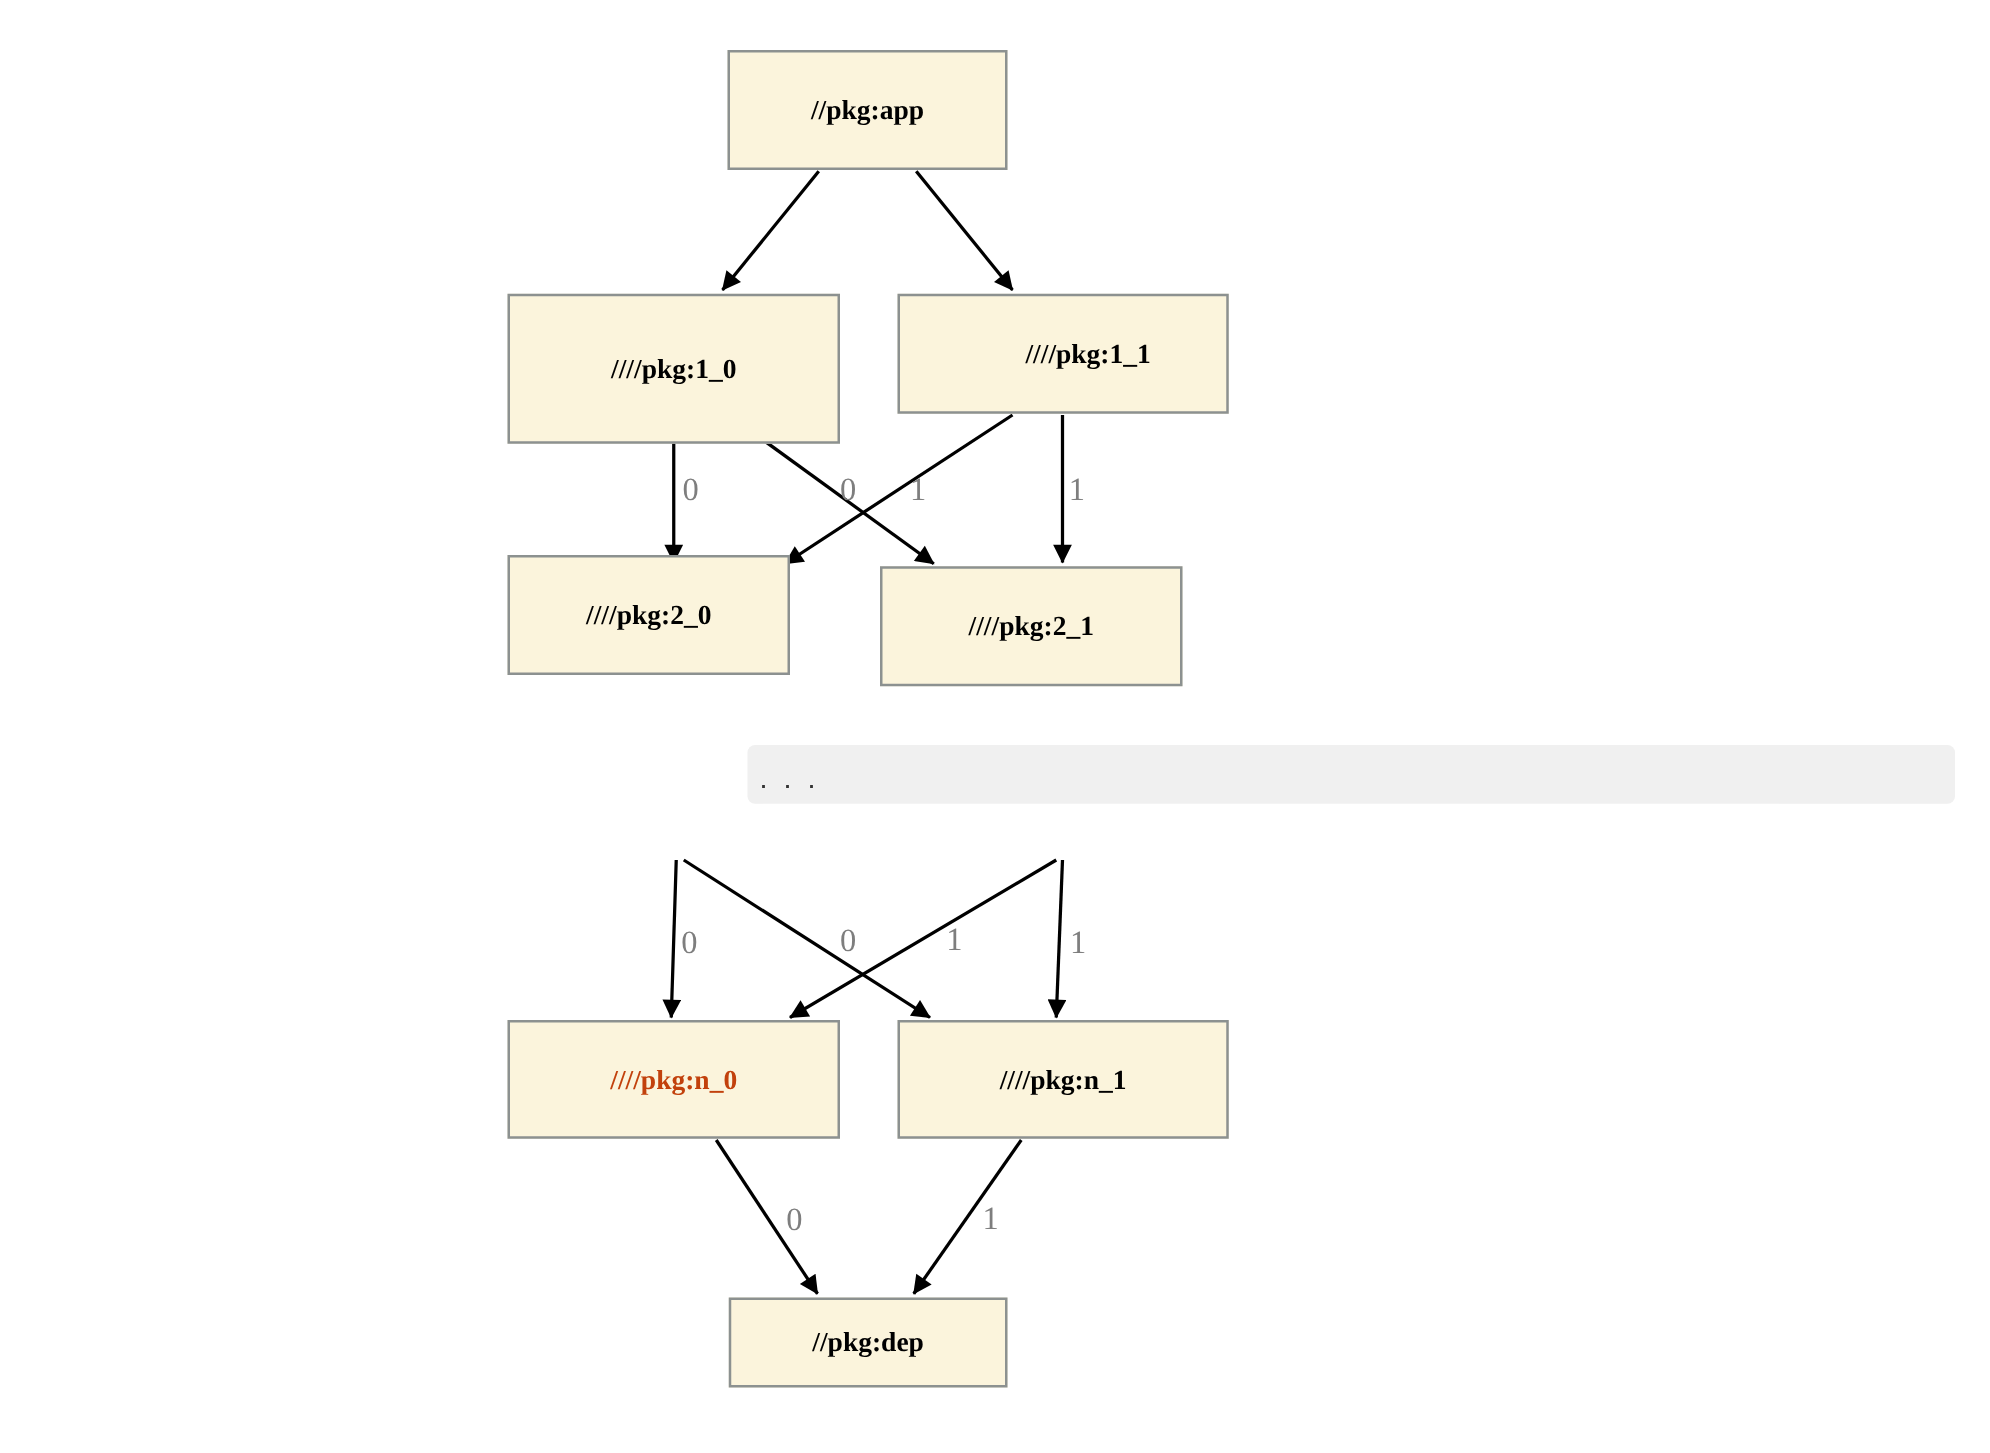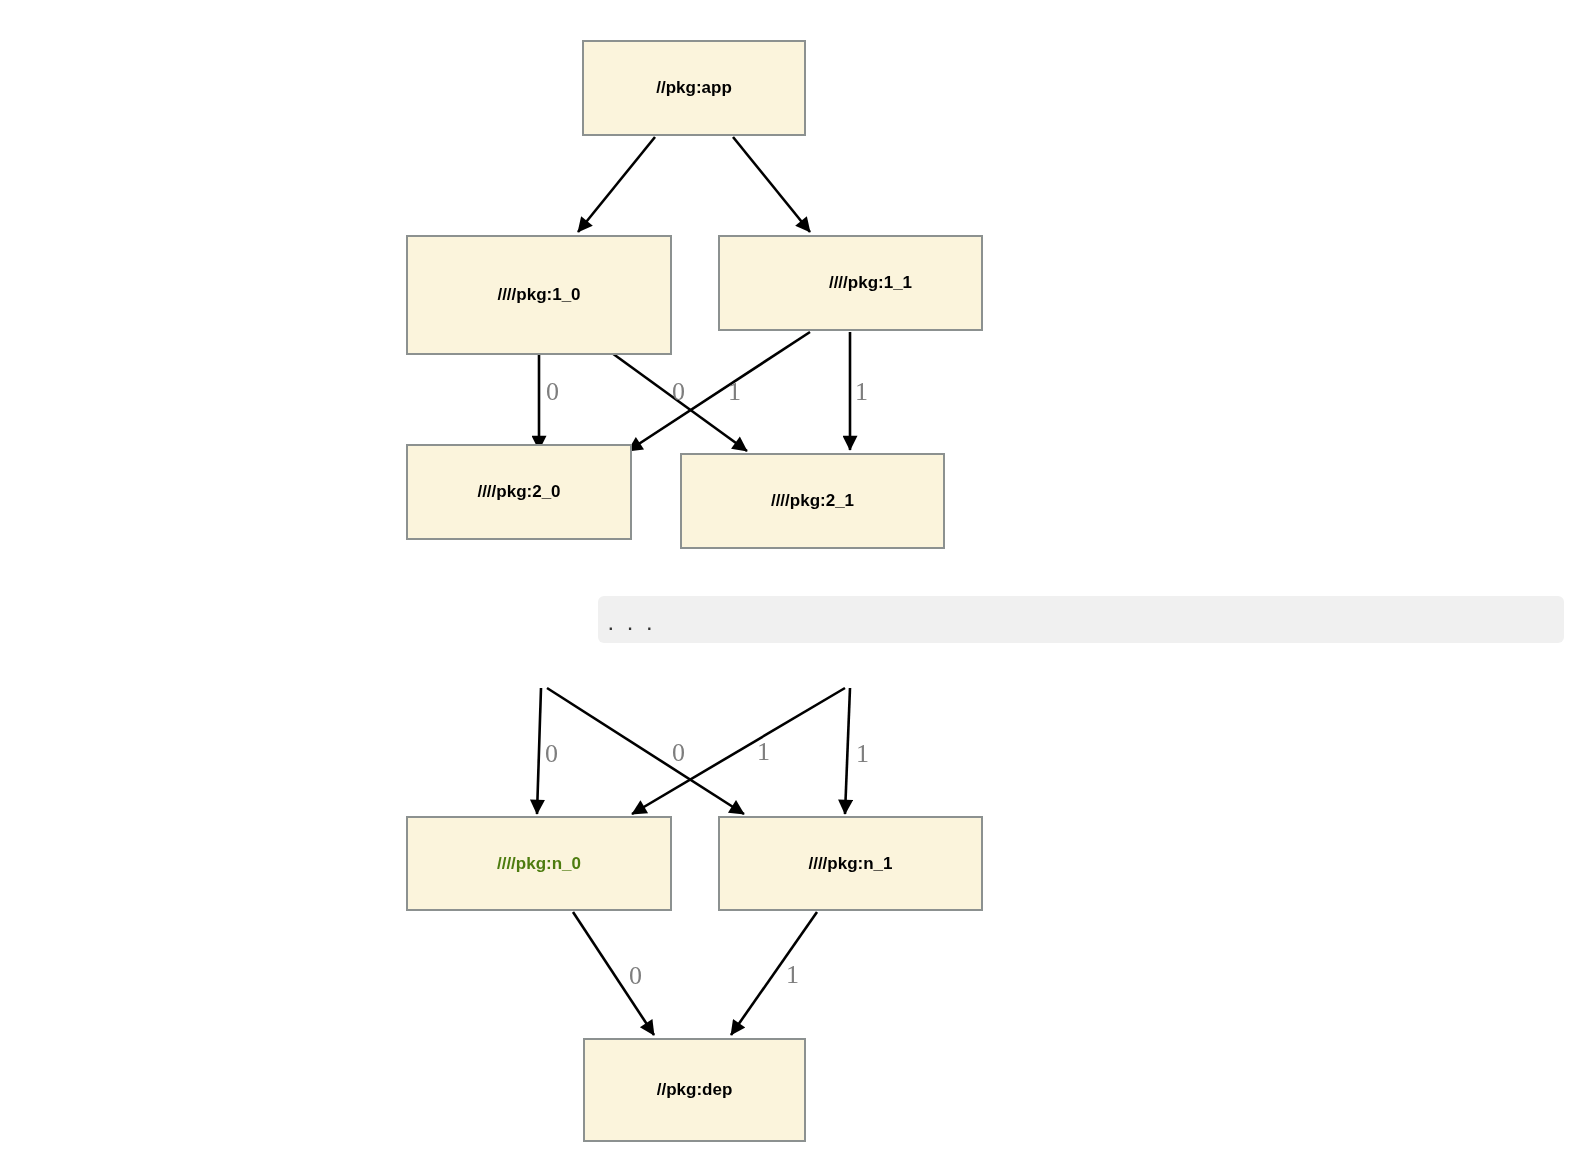--- a/index.html
+++ b/index.html
@@ -26,23 +26,23 @@
   .node {
     position: absolute;
     box-sizing: border-box;
     display: flex;
     align-items: center;
     justify-content: center;
     background: var(--node-fill, #FBF4DC);
     border: 2.5px solid var(--node-border, #8C9190);
   }
   .node span {
-    font-family: Liberation Sans, sans-serif;
+    font-family: Liberation Serif, serif;
     font-weight: bold;
-    font-size: 17px;
+    font-size: 22px;
     color: #000000;
     white-space: pre;
     text-align: center;
   }
   .edge-line {
     fill: none;
   }
   .edge-label {
     font-family: "Liberation Serif", "DejaVu Serif", serif;
     font-size: 26px;
@@ -107,30 +107,30 @@
       </div>
       <div class="node" style="left: 406px; top: 235px; width: 266px; height: 120px;">
         <span style="color: rgb(0, 0, 0);">////pkg:1_0</span>
       </div>
       <div class="node" style="left: 718px; top: 235px; width: 265px; height: 96px; padding-left: 40px;">
         <span style="color: rgb(0, 0, 0);">////pkg:1_1</span>
       </div>
       <div class="node" style="left: 406px; top: 444px; width: 226px; height: 96px;">
         <span style="color: rgb(0, 0, 0);">////pkg:2_0</span>
       </div>
-      <div class="node" style="left: 680px; top: 453px; width: 265px; height: 96px;">
+      <div class="node" style="left: 704px; top: 453px; width: 242px; height: 96px;">
         <span style="color: rgb(0, 0, 0);">////pkg:2_1</span>
       </div>
       <div class="node" style="left: 406px; top: 816px; width: 266px; height: 95px;">
-        <span style="color: #4d7c0f;">////pkg:n_0</span>
+        <span style="color: #c2410c;">////pkg:n_0</span>
       </div>
       <div class="node" style="left: 718px; top: 816px; width: 265px; height: 95px;">
         <span style="color: rgb(0, 0, 0);">////pkg:n_1</span>
       </div>
-      <div class="node" style="left: 583px; top: 1038px; width: 223px; height: 104px;">
+      <div class="node" style="left: 583px; top: 1038px; width: 223px; height: 72px;">
         <span style="color: rgb(0, 0, 0);">//pkg:dep</span>
       </div>
     </div>
 
   <div id="ellipsis-bar" style="left: 598px; top: 596px; width: 966px; height: 47px; background: rgb(240, 240, 240);">
     <span>. . .</span>
   </div>
 
 </div>
 

